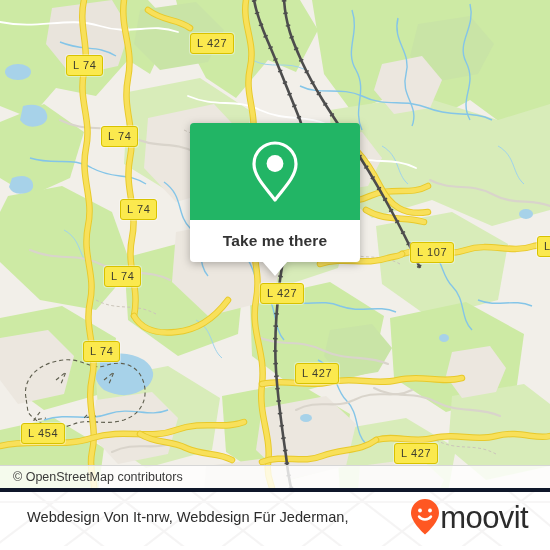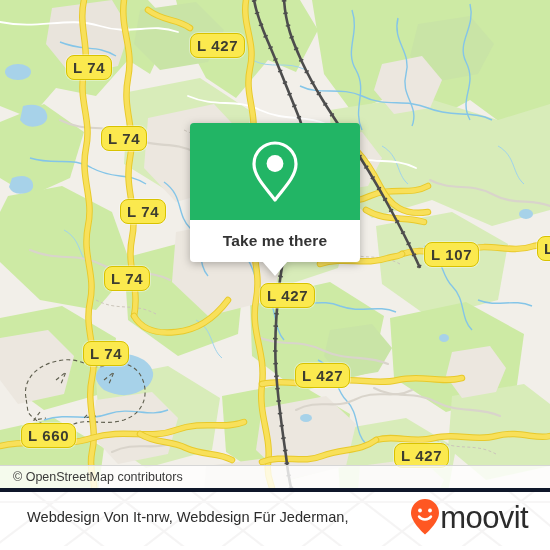--- a/index.html
+++ b/index.html
@@ -19,24 +19,24 @@
     background: #f2efe9;
   }
   #map svg { display: block; }
 
   
   .shield {
     position: absolute;
     background: #f8e71c;
     background: #fbe94e;
     border: 1.6px solid #d8c200;
-    border-radius: 8px;
+    border-radius: 3px;
     color: #3d3d30;
-    font-size: 15px;
-    font-weight: bold;
+    font-size: 11px;
+    font-weight: normal;
     letter-spacing: .6px;
     line-height: 1;
     padding: 3.5px 6px 4.5px 6px;
     white-space: nowrap;
     font-family: "Liberation Sans", sans-serif;
     box-shadow: 0 0 0 1px rgba(255,255,255,.35);
   }
 
   
   #attrib {
@@ -286,25 +286,25 @@
       <path class="rail" d="M254,0 C258,22 266,36 274,56 C284,80 292,100 300,120 C308,142 306,166 300,190 C292,220 284,250 280,280 C276,312 274,340 276,370 C278,402 282,428 286,456 C288,474 290,484 292,492"></path>
       <path class="railt" d="M254,0 C258,22 266,36 274,56 C284,80 292,100 300,120 C308,142 306,166 300,190 C292,220 284,250 280,280 C276,312 274,340 276,370 C278,402 282,428 286,456 C288,474 290,484 292,492"></path>
     </svg>
 
     <div class="shield" style="left:190px;  top:33px;">L 427</div>
     <div class="shield" style="left:66px;   top:55px;">L 74</div>
     <div class="shield" style="left:101px;  top:126px;">L 74</div>
     <div class="shield" style="left:120px;  top:199px;">L 74</div>
     <div class="shield" style="left:104px;  top:266px;">L 74</div>
     <div class="shield" style="left:83px;   top:341px;">L 74</div>
-    <div class="shield" style="left:21px;   top:423px;">L 660</div>
+    <div class="shield" style="left:21px;   top:423px;">L 454</div>
     <div class="shield" style="left:260px;  top:283px;">L 427</div>
     <div class="shield" style="left:295px;  top:363px;">L 427</div>
     <div class="shield" style="left:394px;  top:443px;">L 427</div>
-    <div class="shield" style="left:424px;  top:242px;">L 107</div>
+    <div class="shield" style="left:410px;  top:242px;">L 107</div>
     <div class="shield" style="left:537px;  top:236px;">L</div>
 
     <div id="callout">
       <div id="callout-top">
         <svg width="52" height="66" viewBox="0 0 52 66">
           <path d="M26 4 C14.4 4 5 13.4 5 25 C5 38 18 50 26 61 C34 50 47 38 47 25 C47 13.4 37.6 4 26 4 Z" fill="none" stroke="#ffffff" stroke-width="3.2" stroke-linejoin="round"></path>
           <circle cx="26" cy="24.5" r="8.4" fill="#ffffff"></circle>
         </svg>
       </div>
       <div id="callout-bottom">

